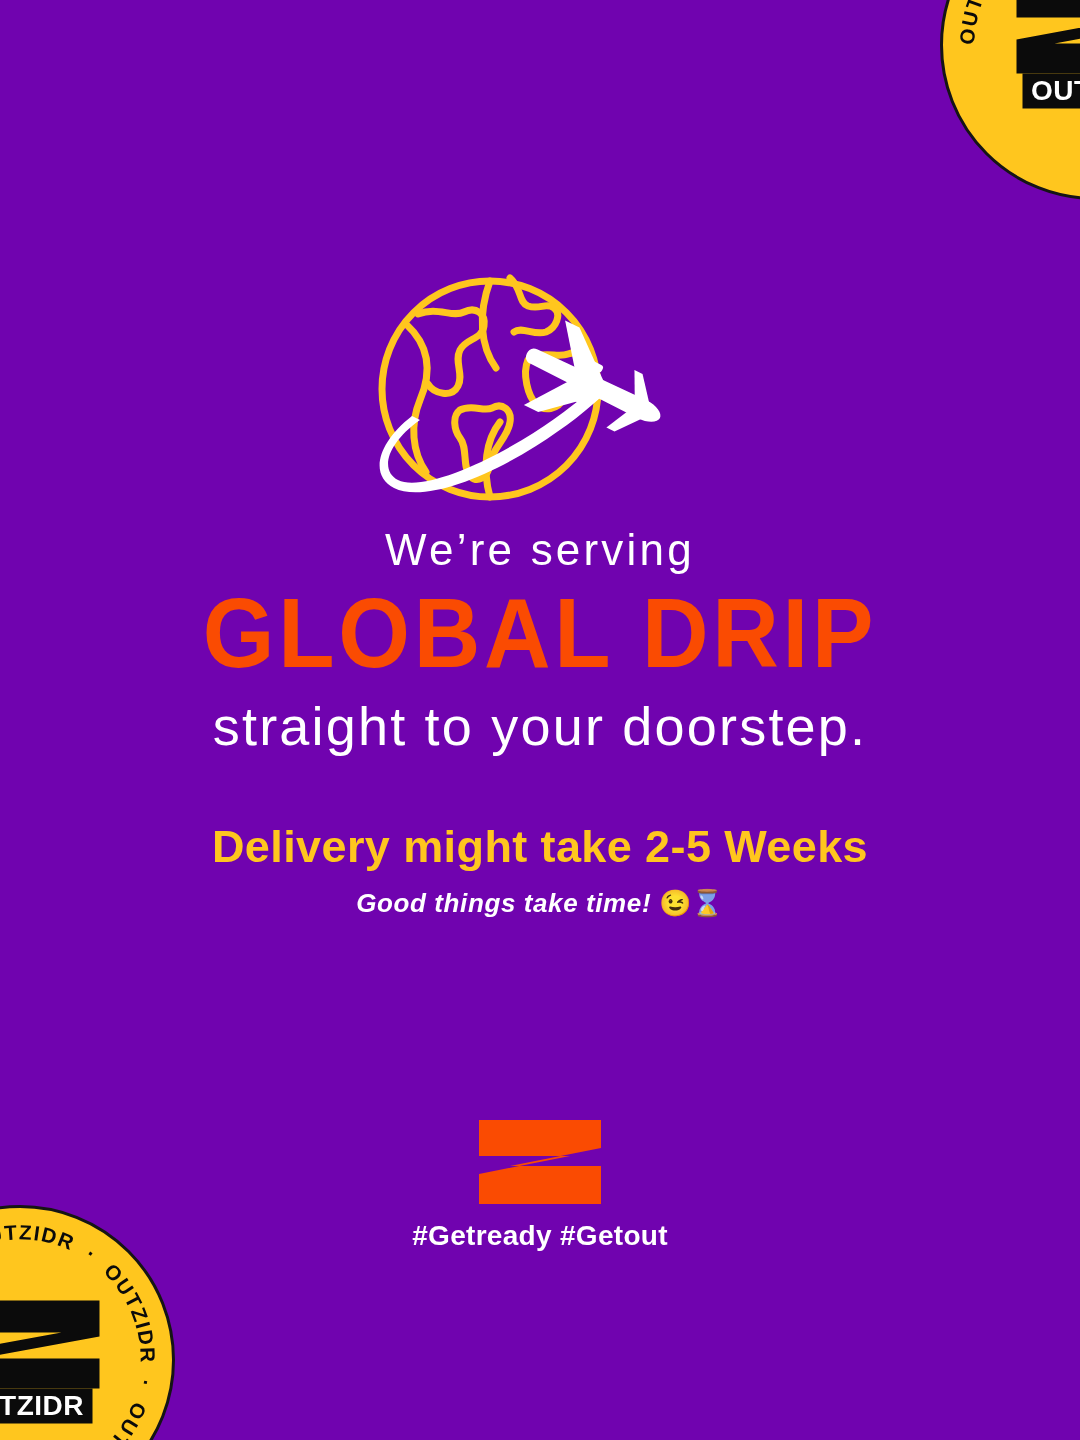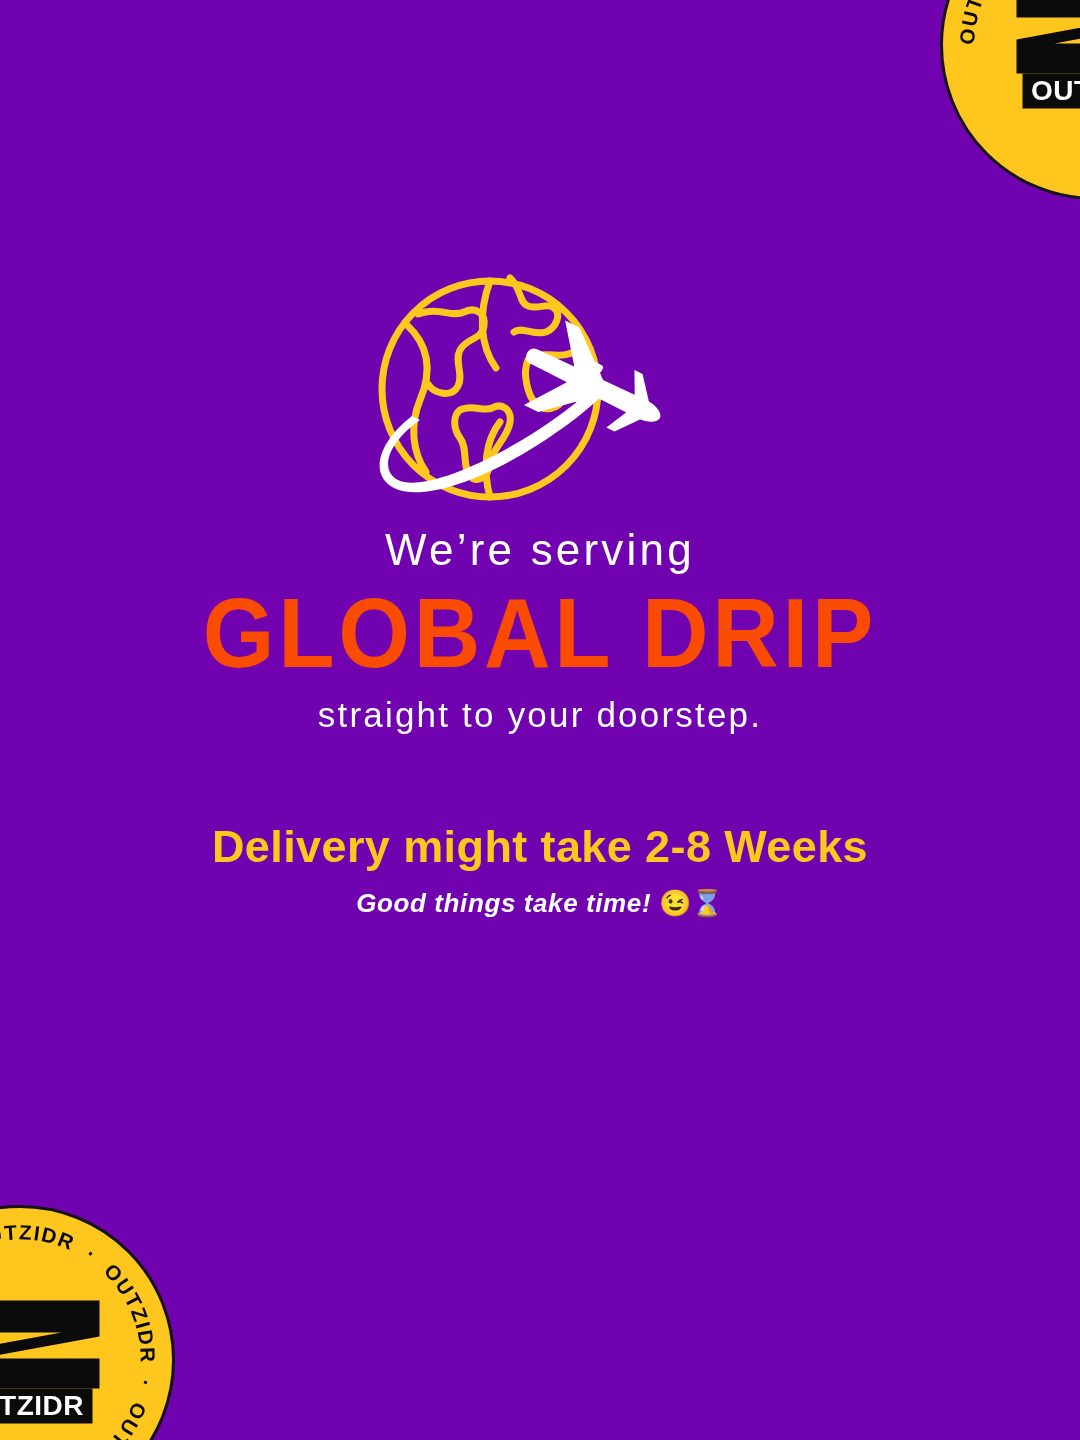--- a/index.html
+++ b/index.html
@@ -85,21 +85,21 @@
     font-size:98px;
     font-weight:bold;
     letter-spacing:4px;
     line-height:1.06;
     margin-top:6px;
     transform:scaleX(0.94);
     text-transform:uppercase;
   }
   .subline {
     color:#FFFFFF;
-    font-size:35px;
+    font-size:54px;
     font-weight:300;
     letter-spacing:2.2px;
     line-height:1.2;
     margin-top:8px;
   }
 
   
   #notice {
     position:absolute;
     left:0; right:0; top:820px;
@@ -227,21 +227,27 @@
     </svg>
   </div>
 
   <div id="headline">
     <div class="kicker">We’re serving</div>
     <div class="bigword">GLOBAL DRIP</div>
     <div class="subline">straight to your doorstep.</div>
   </div>
 
   <div id="notice">
-    <div class="notice-main">Delivery might take 2-8 Weeks</div>
+    <div class="notice-main">Delivery might take 2-5 Weeks</div>
     <div class="notice-sub">
       <span>Good things take time!</span>
       <span class="emo">😉⌛</span>
     </div>
   </div>
 
+  <div id="footer">
+    <svg viewBox="0 0 126 88">
+      <path d="M2,2 H124 V30 L33,48 H124 V86 H2 V56 L93,38 H2 Z" fill="#FA4B02"></path>
+    </svg>
+    <div class="hashtags">#Getready #Getout</div>
+  </div>
 
 </div>
 
 </body></html>

